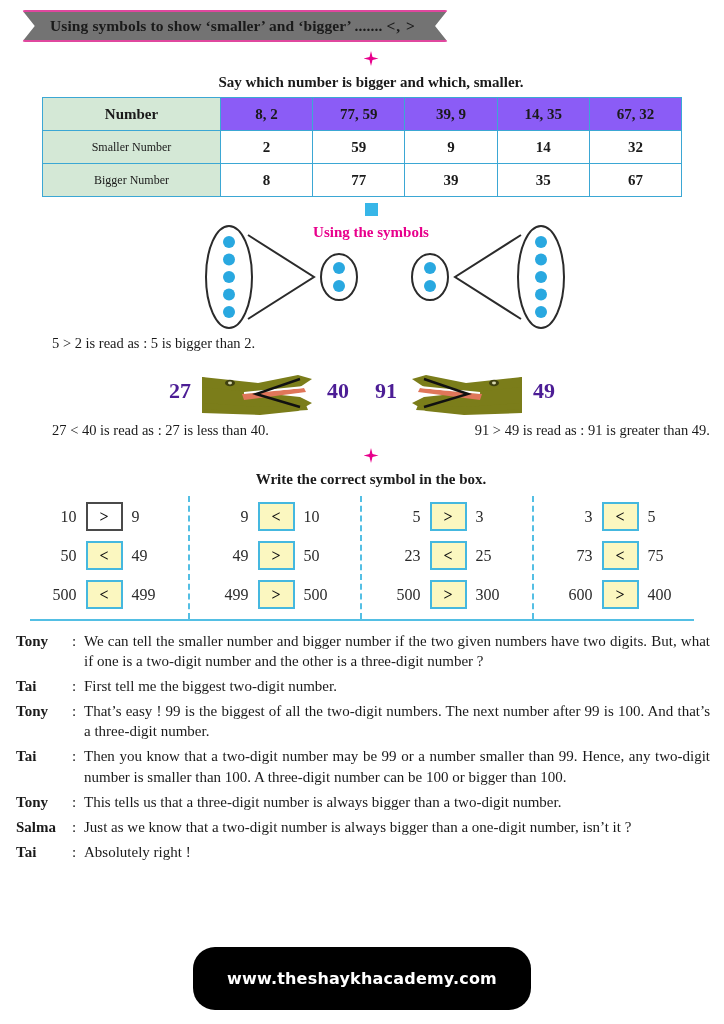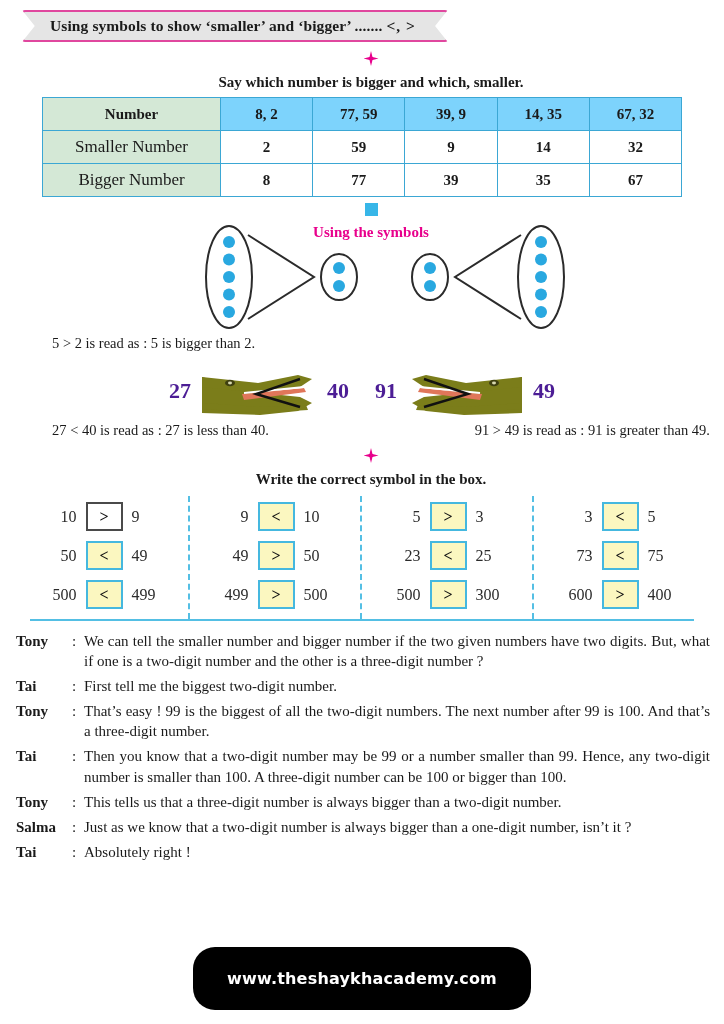--- a/index.html
+++ b/index.html
@@ -12,21 +12,21 @@
     color: #1a1a1a;
     position: relative;
     overflow: hidden;
   }
 
   
   .banner-wrap { padding: 10px 0 0 22px; }
   .banner {
     display: inline-block;
     position: relative;
-    background: #e5e5e5;
+    background: #737373;
     border: 2px solid #e0479e;
     padding: 5px 30px 5px 26px;
     font-weight: bold;
     font-size: 15.5px;
     letter-spacing: 0.1px;
     color: #1a1a1a;
     clip-path: polygon(0% 0%, 100% 0%, 97% 50%, 100% 100%, 0% 100%, 3% 50%);
     border-radius: 3px;
   }
   .banner .sym { letter-spacing: 1px; }
@@ -66,24 +66,24 @@
     text-align: center;
     font-weight: bold;
     font-size: 15px;
     height: 33px;
     padding: 2px 3px;
   }
   table.num-table td.lbl {
     background: #d4e8d6;
     width: 178px;
     font-weight: normal;
-    font-size: 17px;
+    font-size: 12px;
   }
   table.num-table td.lbl.hdr { font-weight: bold; font-size: 15px; }
-  table.num-table td.grn { background: #7dd3fc; }
+  table.num-table td.grn { background: #8b5cf6; }
   table.num-table td.wht { background: #ffffff; }
 
   
   .diagram-row {
     position: relative;
     height: 112px;
     margin-top: -26px;
   }
   .diagram { position: absolute; top: 0; }
   .diagram.left  { left: 196px; }

